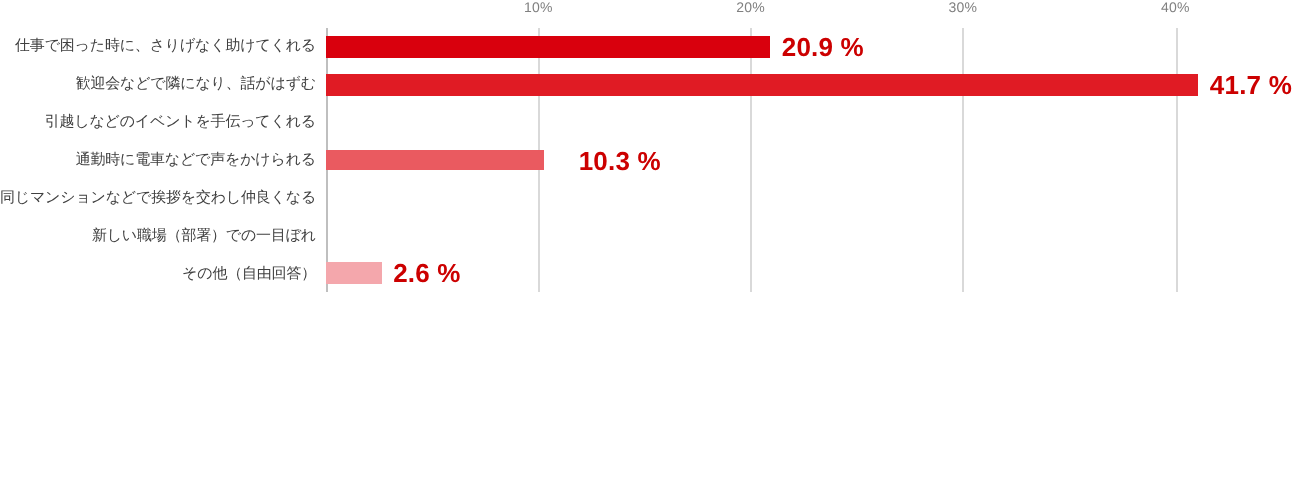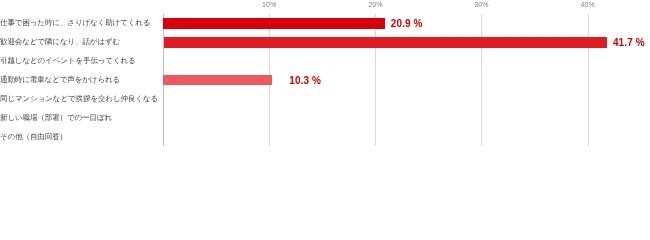--- a/index.html
+++ b/index.html
@@ -66,40 +66,41 @@
     left: 0;
     right: 0;
     display: flex;
     align-items: center;
   }
   .bar {
     height: 100%;
     border-radius: 0;
   }
   .bar-value {
-    font-size: 10px;
+    font-size: 13px;
     font-weight: bold;
     color: #cc0000;
     white-space: nowrap;
     margin-left: 6px;
     letter-spacing: 0.1px;
   }
 
   
   .cat-labels {
     position: absolute;
     left: 0;
     top: 14px;
     width: 158px;
     bottom: 6px;
   }
   .cat-label {
     position: absolute;
     right: 0;
     width: 158px;
+    text-align: right;
     font-size: 7.5px;
     color: #404040;
     white-space: nowrap;
     line-height: 1;
     letter-spacing: -0.1px;
   }
 </style>
 </head>
 <body>
 
@@ -135,16 +136,20 @@
           <span class="bar-value" style="color: rgb(204, 0, 0);">20.9 %</span>
         </div>
         <div class="row" style="top: 17.4286%; height: 8%; justify-content: center;">
           <div class="bar" style="width: 91.6484%; background: rgb(224, 27, 36);"></div>
           <span class="bar-value" style="color: rgb(204, 0, 0);">41.7 %</span>
         </div>
         <div class="row" style="top: 46%; height: 8%; gap: 11px;">
           <div class="bar" style="width: 22.6374%; background: rgb(234, 90, 96);"></div>
           <span class="bar-value" style="color: rgb(204, 0, 0);">10.3 %</span>
         </div>
+        <div class="row" style="top: 88.8571%; height: 8%;">
+          <div class="bar" style="width: 5.71429%; background: rgb(244, 167, 172);"></div>
+          <span class="bar-value" style="color: rgb(204, 0, 0);">2.6 %</span>
+        </div>
       </div>
   </div>
 
 </div>
 
 </body></html>

